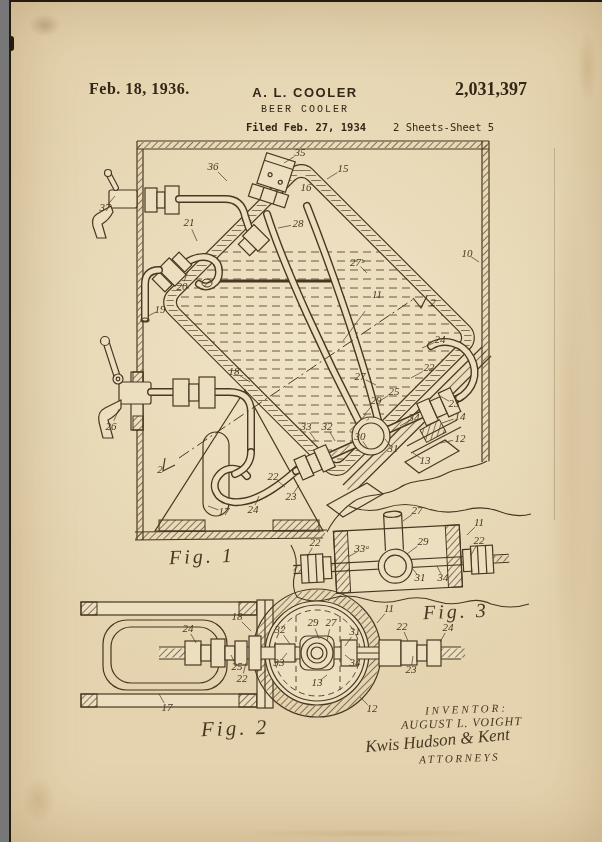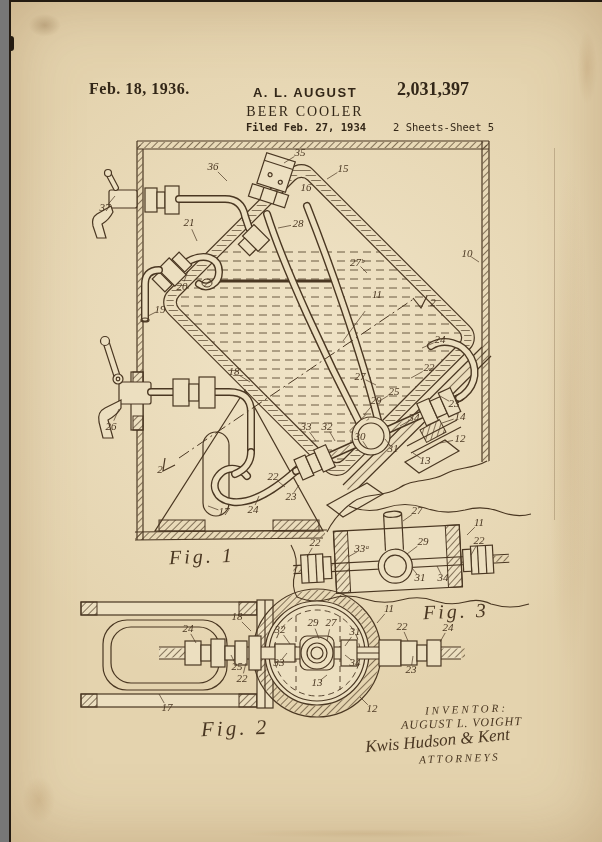--- a/index.html
+++ b/index.html
@@ -20,23 +20,23 @@
   }
   .edge-top,.edge-left{position:absolute;background:#241b11;}
   .edge-top{left:0;top:0;width:602px;height:2px;}
   .edge-left{left:0;top:0;width:2px;height:842px;}
   .edge-blob{position:absolute;left:0;top:36px;width:5px;height:15px;background:#241b11;border-radius:0 3px 3px 0;}
   .crease{position:absolute;left:545px;top:148px;width:1px;height:372px;background:rgba(100,75,45,.28);}
   header{position:absolute;left:0;top:0;width:602px;}
   .date{position:absolute;left:80px;top:80px;font-weight:bold;font-size:16px;letter-spacing:.5px;}
   .pname{position:absolute;left:216px;top:85px;width:160px;text-align:center;
     font-family:"Liberation Sans",sans-serif;font-weight:bold;font-size:13px;letter-spacing:1.5px;}
-  .pnum{position:absolute;left:388px;top:79px;width:130px;text-align:left;font-weight:bold;font-size:18px;}
+  .pnum{position:absolute;left:388px;top:79px;width:130px;text-align:right;font-weight:bold;font-size:18px;}
   .ptitle{position:absolute;left:216px;top:104px;width:160px;text-align:center;
-    font-family:Liberation Serif, serif;font-size:14px;letter-spacing:2px;}
+    font-family:Liberation Mono, monospace;font-size:10px;letter-spacing:2px;}
   .filed{position:absolute;left:192px;top:121px;width:210px;text-align:center;
     font-family:"DejaVu Sans Mono",monospace;font-size:10.5px;font-weight:bold;}
   .sheet{position:absolute;left:384px;top:121px;font-family:"DejaVu Sans Mono",monospace;font-size:10.5px;}
   svg{position:absolute;left:0;top:0;}
   .i{stroke:var(--ink);fill:none;stroke-width:1.2;}
   .pf{fill:var(--paper2);stroke:var(--ink);stroke-width:1.2;}
   .hs{stroke:url(#hp);fill:none;}
   .hf{fill:url(#hp);stroke:var(--ink);stroke-width:1;}
   .po{stroke:var(--ink);stroke-width:8;fill:none;stroke-linecap:round;}
   .pi{stroke:var(--paper2);stroke-width:5.2;fill:none;stroke-linecap:round;}
@@ -60,21 +60,21 @@
 <body>
 
 <div class="page">
   <div class="edge-top"></div>
   <div class="edge-left"></div>
   <div class="edge-blob"></div>
   <div class="crease"></div>
 
   <header>
     <div class="date">Feb. 18, 1936.</div>
-    <div class="pname">A. L. AUGUST</div>
+    <div class="pname">A. L. COOLER</div>
     <div class="pnum">2,031,397</div>
     <div class="ptitle">BEER COOLER</div>
     <div class="filed">Filed Feb. 27, 1934</div>
     <div class="sheet">2 Sheets-Sheet 5</div>
   </header>
 
   <svg id="drw" width="602" height="842" viewBox="0 0 602 842">
     <defs>
       <pattern id="hp" patternUnits="userSpaceOnUse" width="5" height="5" patternTransform="rotate(45)">
         <line x1="0" y1="0" x2="0" y2="5" stroke="#4a3722" stroke-width="1.3"></line>

